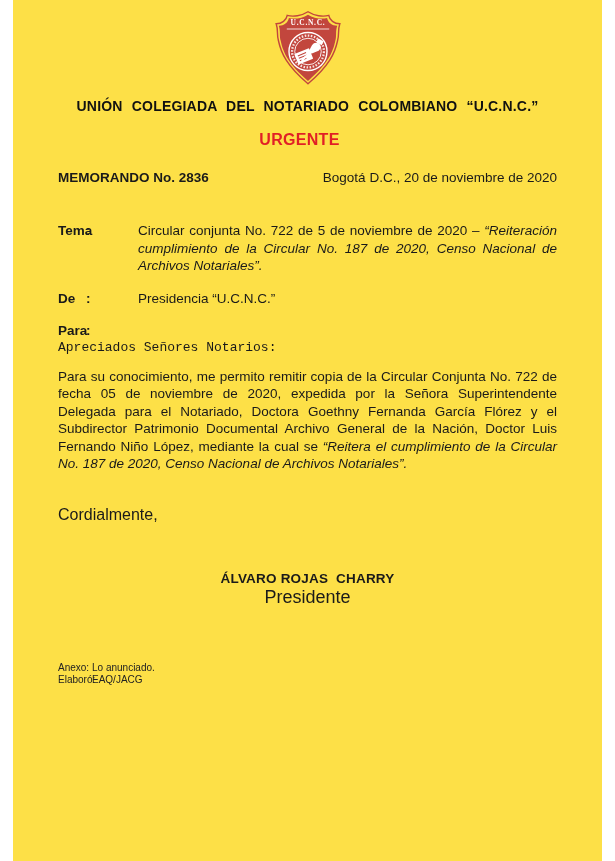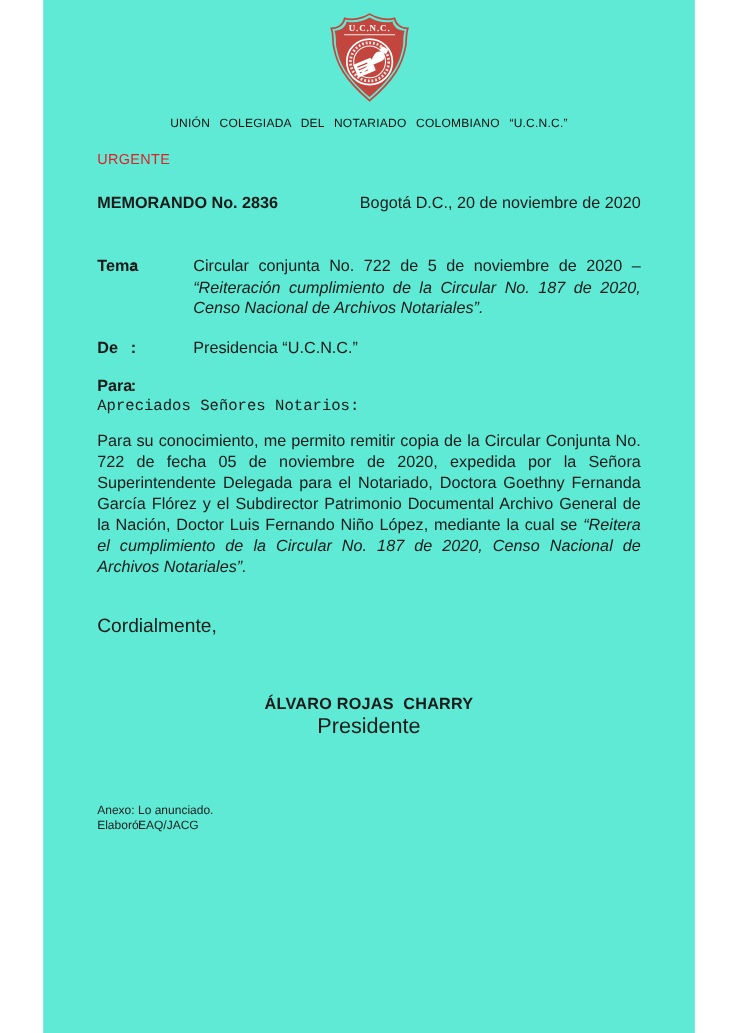--- a/index.html
+++ b/index.html
@@ -4,48 +4,48 @@
 <style>
   * { margin: 0; padding: 0; box-sizing: border-box; }
   html, body { background: #ffffff; }
   body {
     font-family: "Liberation Sans", "DejaVu Sans", sans-serif;
     color: #1a1a1a;
     -webkit-font-smoothing: antialiased;
   }
   .page {
     position: relative;
-    width: 543px;
+    width: 589px;
     height: 861px;
     margin: 0 auto;
-    background: #5eead4;
+    background: #fde047;
     padding: 10px 45px 0 45px;
     overflow: hidden;
   }
   .logo-row {
     display: flex;
     justify-content: center;
     height: 76px;
   }
   .crest { width: 82px; height: 76px; display: block; }
   .org-title {
     margin-top: 12px;
     text-align: center;
-    font-size: 10px;
-    font-weight: normal;
+    font-size: 14px;
+    font-weight: bold;
     letter-spacing: 0.2px;
     word-spacing: 5px;
     color: #111;
   }
   .urgente {
     margin-top: 17px;
-    text-align: left;
+    text-align: center;
     padding-right: 16px;
-    font-size: 12px;
-    font-weight: normal;
+    font-size: 16px;
+    font-weight: bold;
     letter-spacing: 0.3px;
     color: #e11f26;
   }
   .memo-row {
     margin-top: 21px;
     display: flex;
     justify-content: space-between;
     align-items: baseline;
     font-size: 13.5px;
   }

